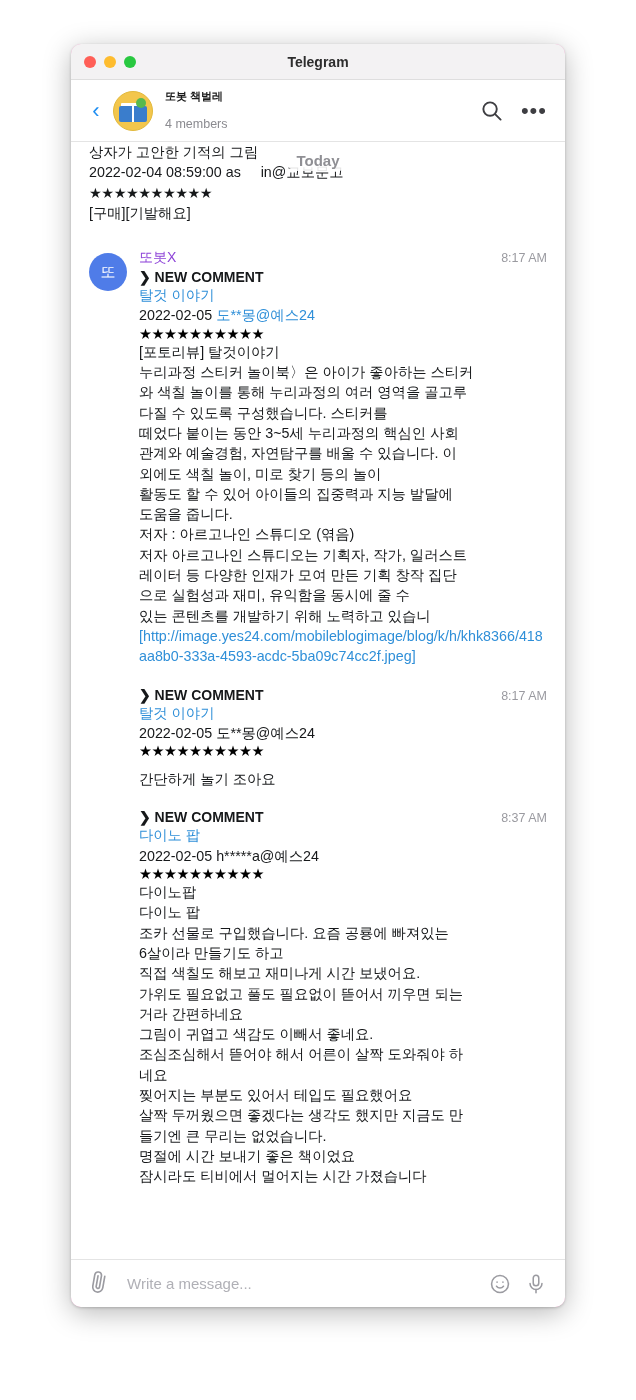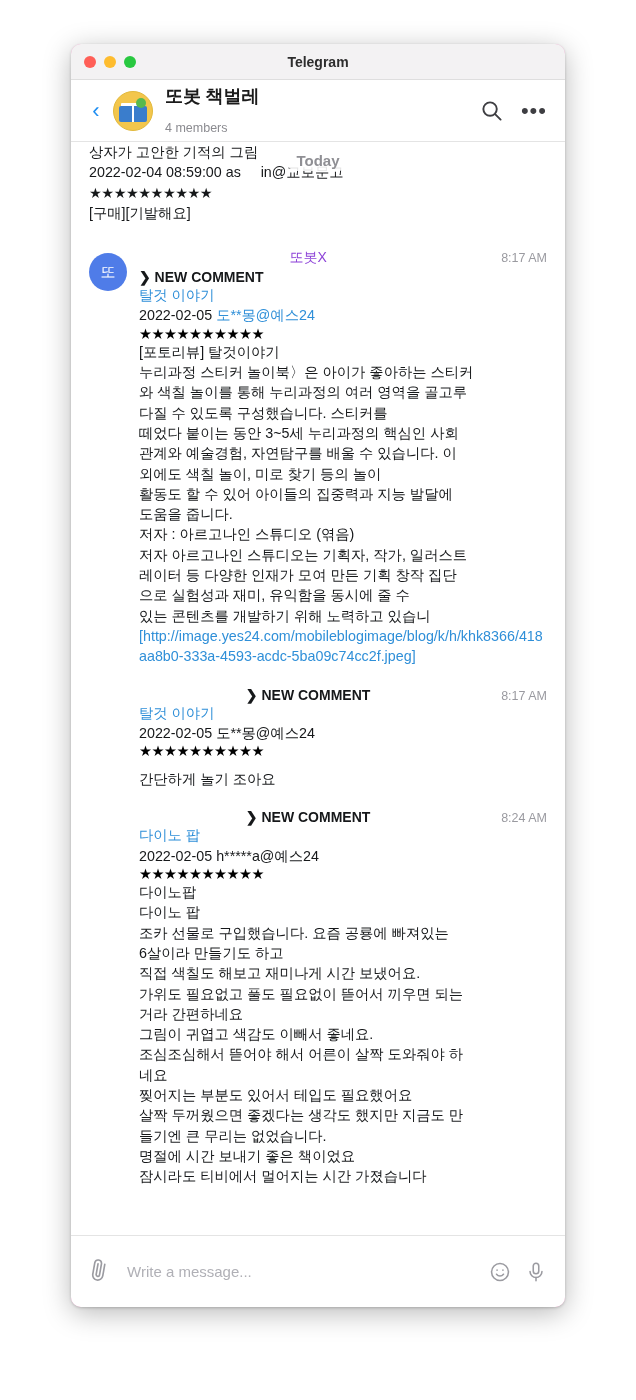--- a/index.html
+++ b/index.html
@@ -110,25 +110,24 @@
   }
   .chat-avatar .worm {
     position: absolute;
     left: 22px; top: 6px;
     width: 10px; height: 10px;
     background: #57b94e;
     border-radius: 50%;
   }
   .chat-meta { flex: 1 1 auto; min-width: 0; }
   .chat-name {
-    font-size: 18px;
+    font-size: 11px;
     font-weight: bold;
     color: #1b1b1b;
     line-height: 1.2;
-    font-family: Liberation Serif, serif;
   }
   .chat-sub {
     font-size: 12.5px;
     color: #8b8b90;
     margin-top: 14px;
   }
   .hdr-icon {
     color: #4a4a4e;
     margin-left: 18px;
     cursor: pointer;
@@ -169,21 +168,21 @@
     background: #4f7ce8;
     color: #fff;
     font-size: 15px;
     display: flex;
     align-items: center;
     justify-content: center;
     font-weight: 500;
     margin-top: 4px;
   }
   .msg-body { flex: 1 1 auto; min-width: 0; }
-  .sender-row { display: flex; align-items: baseline; text-align: center; }
+  .sender-row { display: flex; align-items: baseline; }
   .sender {
     color: #8e44d8;
     font-size: 14px;
     font-weight: 500;
     flex: 1 1 auto;
   }
   .time {
     color: #9a9aa0;
     font-size: 12.5px;
     margin-left: 24px;
@@ -219,21 +218,21 @@
     line-height: 1.42;
     color: #16181a;
     white-space: pre-wrap;
   }
   .spacer-10 { height: 10px; }
   .spacer-18 { height: 18px; }
   .spacer-26 { height: 26px; }
   
   .composer {
     flex: 0 0 auto;
-    height: 72px;
+    height: 48px;
     border-top: 1px solid #e4e4e4;
     background: #fff;
     display: flex;
     align-items: center;
     padding: 0 18px;
     gap: 14px;
   }
   .clip {
     color: #9b9ba1;
     font-size: 22px;
@@ -344,21 +343,21 @@
           <div class="stars">★★★★★★★★★★</div>
           <div class="spacer-10"></div>
           <div class="text">간단하게 놀기 조아요</div>
         </div>
 
         <div class="spacer-18"></div>
 
         <div>
           <div class="sender-row">
             <div class="newcomment" style="flex:1 1 auto;">❯ NEW COMMENT</div>
-            <div class="time">8:24 AM</div>
+            <div class="time">8:37 AM</div>
           </div>
           <div class="text link-blue">다이노 팝</div>
           <div class="text"><span>2022-02-05</span> <span>h*****a@예스24</span></div>
           <div class="stars">★★★★★★★★★★</div>
           <div class="text">다이노팝
 다이노 팝
 조카 선물로 구입했습니다. 요즘 공룡에 빠져있는
 6살이라 만들기도 하고
 직접 색칠도 해보고 재미나게 시간 보냈어요.
 가위도 필요없고 풀도 필요없이 뜯어서 끼우면 되는

